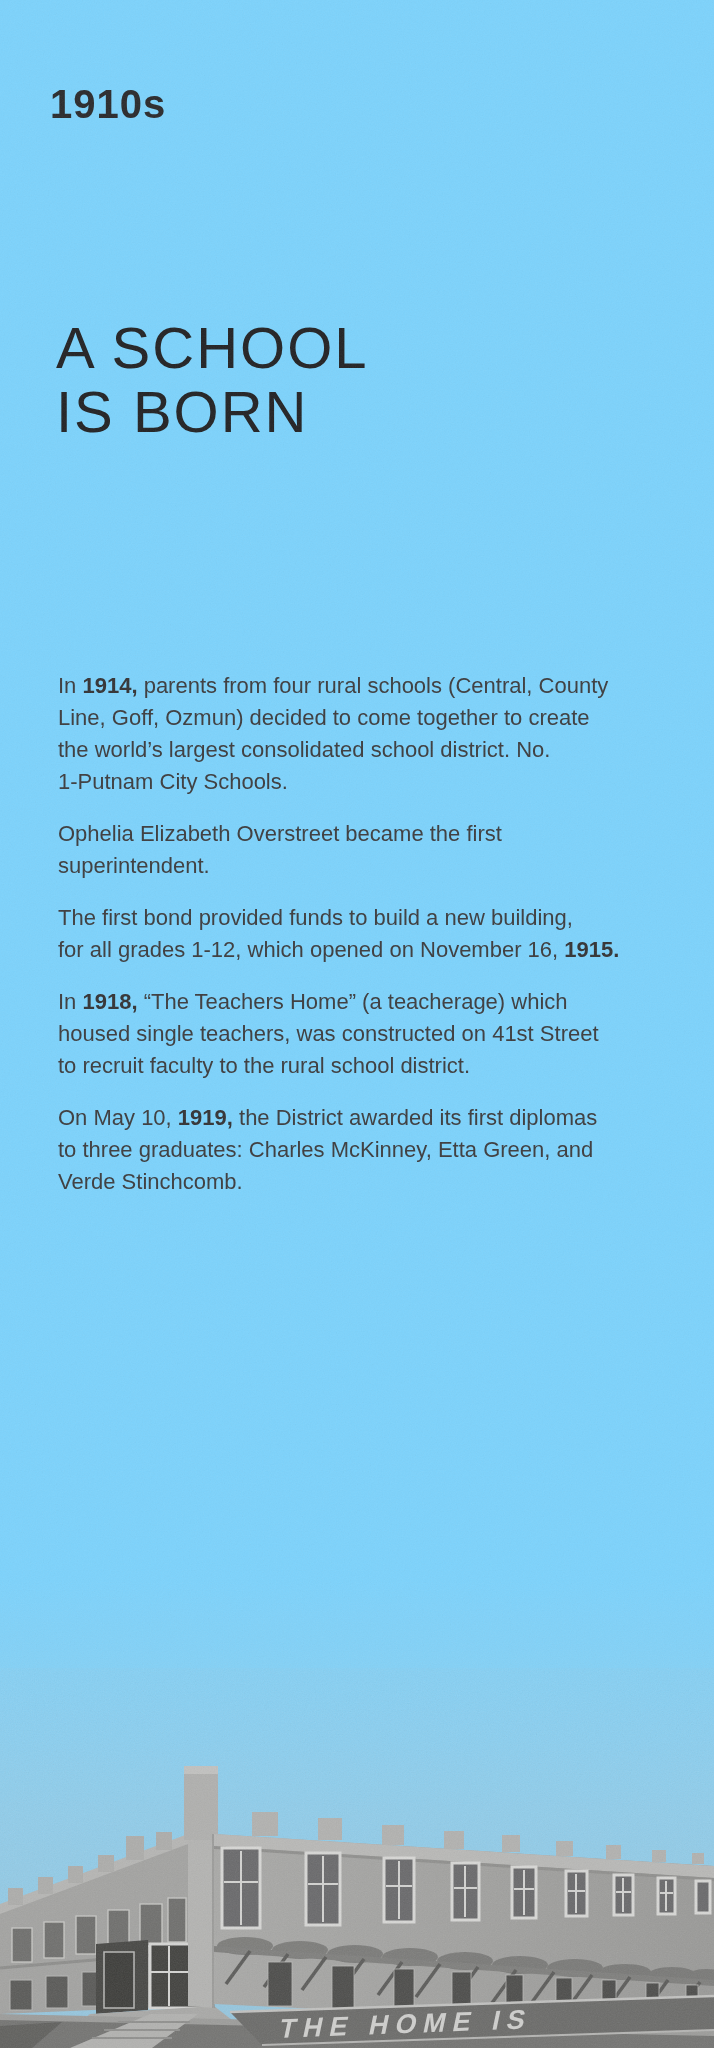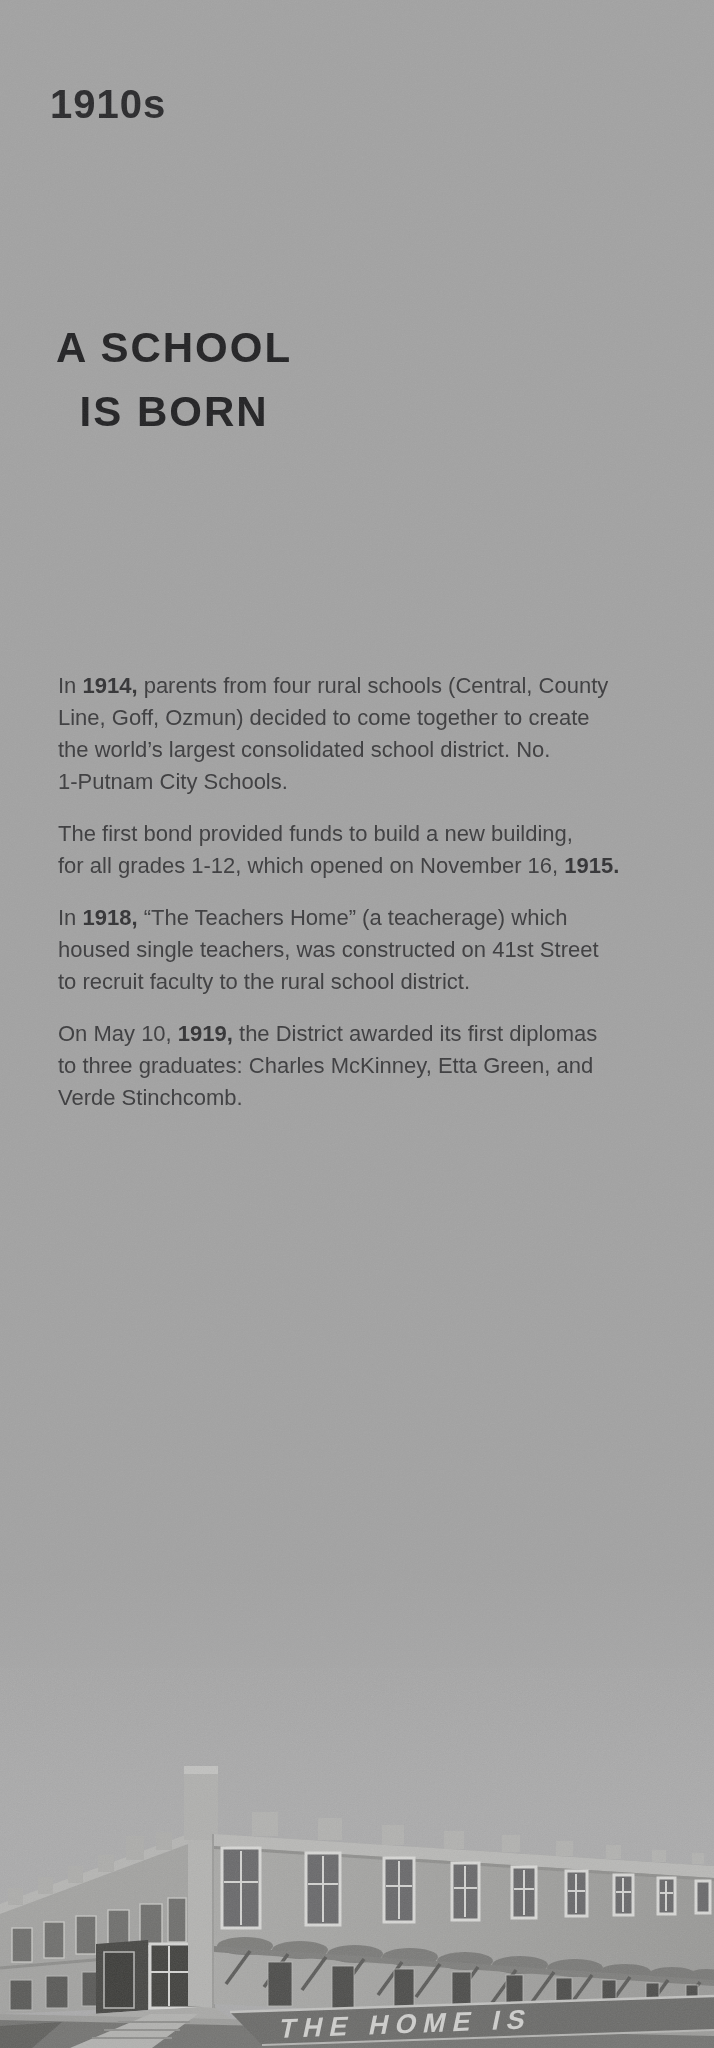--- a/index.html
+++ b/index.html
@@ -1,33 +1,33 @@
 <!DOCTYPE html>
 <html><head>
 <meta charset="utf-8">
 <style>
   html,body{margin:0;padding:0;background:#bfbfc1;}
   .page{
     position:relative;
     width:714px;height:2048px;
     margin:0 auto;
-    background:#a3a3a3;
+    background:#7dd3fc;
     overflow:hidden;
     font-family:"Liberation Sans", sans-serif;
     color:#3d3d3f;
   }
   .era{
     position:absolute;left:50px;top:82px;
     font-size:40px;font-weight:600;letter-spacing:1px;
     color:#2b2b2d;
   }
   .title{
     position:absolute;left:56px;top:316px;
-    font-size:42px;line-height:64px;font-weight:700;
-    letter-spacing:2px;color:#232325;text-align:center;
+    font-size:58px;line-height:64px;font-weight:400;
+    letter-spacing:2px;color:#232325;
   }
   .body-copy{
     position:absolute;left:58px;top:670px;width:656px;
     font-size:22px;line-height:32px;
   }
   .body-copy p{
     margin:0 0 20px 0;
     white-space:pre-line;
   }
   .body-copy strong{font-weight:700;color:#343436;}
@@ -50,20 +50,22 @@
   <div class="title">
     <div>A SCHOOL</div>
     <div>IS BORN</div>
   </div>
 
   <div class="body-copy">
     <p><span>In </span><strong>1914,</strong><span> parents from four rural schools (Central, County
 Line, Goff, Ozmun) decided to come together to create
 the world’s largest consolidated school district. No.
 1-Putnam City Schools.</span></p>
+    <p><span>Ophelia Elizabeth Overstreet became the first
+superintendent.</span></p>
     <p><span>The first bond provided funds to build a new building,
 for all grades 1-12, which opened on November 16, </span><strong>1915.</strong></p>
     <p><span>In </span><strong>1918,</strong><span> “The Teachers Home” (a teacherage) which
 housed single teachers, was constructed on 41st Street
 to recruit faculty to the rural school district.</span></p>
     <p><span>On May 10, </span><strong>1919,</strong><span> the District awarded its first diplomas
 to three graduates: Charles McKinney, Etta Green, and
 Verde Stinchcomb.</span></p>
   </div>
 

